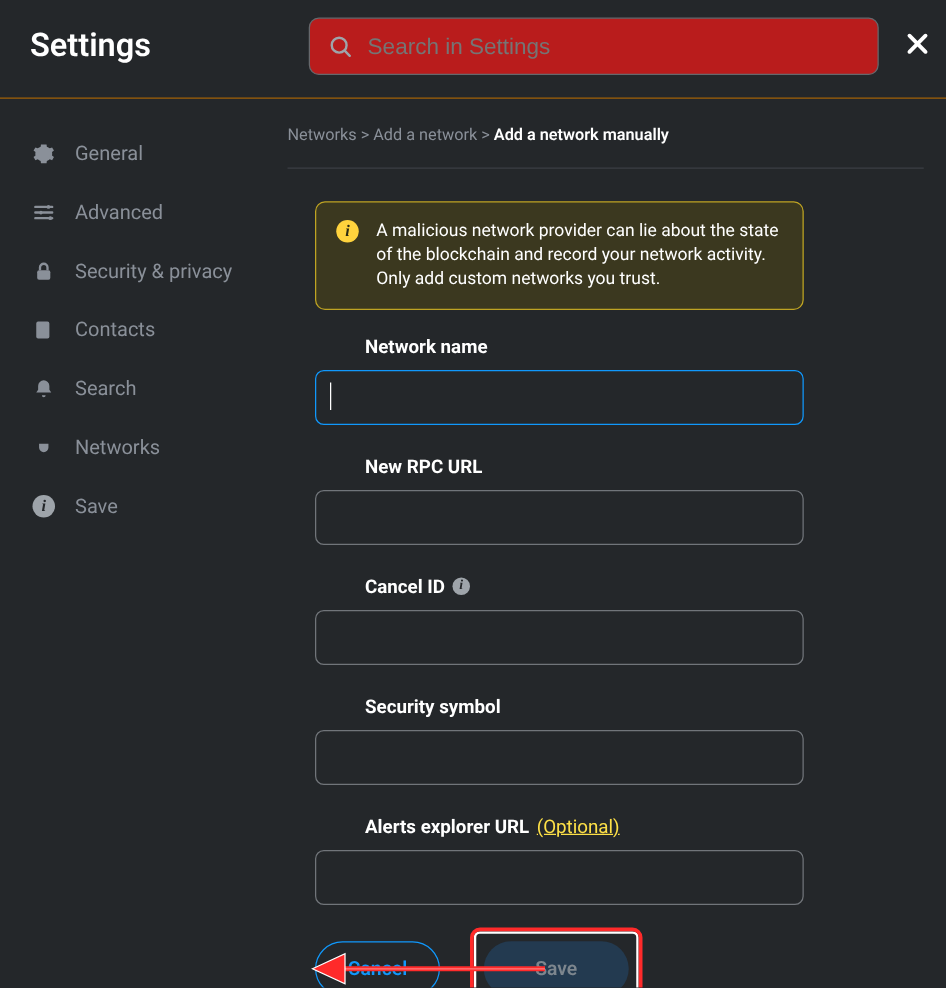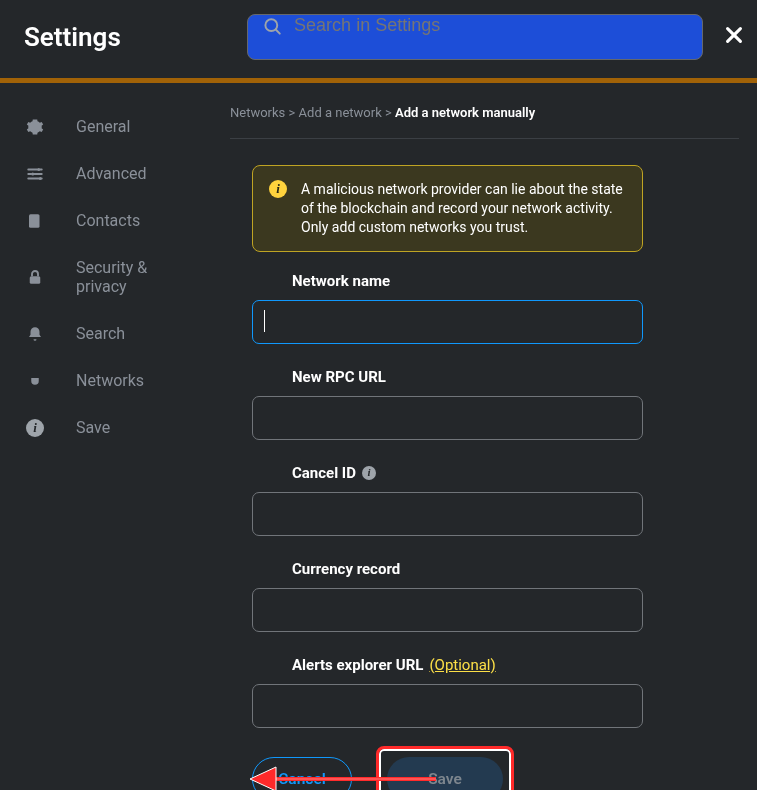--- a/index.html
+++ b/index.html
@@ -3,39 +3,39 @@
 <meta charset="utf-8">
 <style>
   * { box-sizing: border-box; margin: 0; padding: 0; }
   body {
     width: 757px; height: 790px;
     font-family: -apple-system, "Segoe UI", Roboto, Arial, sans-serif;
     background:#24272a; color:#d6d9dc; overflow:hidden;
   }
   .header {
     display:flex; align-items:center; padding:14px 6px 18px 24px;
-    border-bottom:5px solid #a16207;
+    border-bottom:1px solid #a16207;
   }
   .title { color:#fff; font-size:26px; font-weight:600; flex:0 0 auto; }
   .search-wrap { flex:1; margin-left:126px; margin-right:14px; }
   .search {
-    display:flex; align-items:flex-start; height:46px;
+    display:flex; align-items:center; height:46px;
     border:1px solid #65686c; border-radius:8px; padding:0 14px;
-    color:#9ea4aa; background:#1d4ed8;
+    color:#9ea4aa; background:#b91c1c;
   }
   .search input {
     background:transparent; border:none; color:#c7c7c7;
     font-size:18px; outline:none; width:100%; margin-left:12px;
   }
   .close-x { color:#fff; cursor:pointer; padding:6px; }
 
   .body { display:flex; height:calc(100% - 80px); }
   .sidebar { width:220px; padding-top:20px; }
   .side-item {
-    display:flex; align-items:center; gap:32px;
+    display:flex; align-items:center; gap:16px;
     padding:14px 26px; color:#8a9099; font-size:16px; cursor:pointer;
   }
   .side-item svg, .side-item .ico { flex:0 0 18px; width:18px; height:18px; fill:#8a9099; color:#8a9099; }
 
   .main { flex:1; padding:18px 18px 0 10px; }
   .crumbs { color:#8a9099; font-size:13px; padding:4px 0 18px 0; }
   .crumbs .active { color:#fff; font-weight:600; }
   .hr { border-top:1px solid #3b3f44; margin-bottom:26px; }
 
   .form { padding-left:22px; padding-right:96px; }
@@ -125,30 +125,30 @@
       <svg class="ico" viewBox="0 0 24 24">
           <path d="M3 6h12M19 6h2M3 12h4M11 12h10M3 18h14M21 18h0" stroke="#8a9099" stroke-width="2.5" stroke-linecap="round"></path>
           <circle cx="17" cy="6" r="2"></circle>
           <circle cx="9" cy="12" r="2"></circle>
           <circle cx="19" cy="18" r="2"></circle>
         </svg>
       <span>Advanced</span>
     </div>
     <div class="side-item">
       <svg class="ico" viewBox="0 0 24 24">
-          <rect x="4" y="3" width="14" height="18" rx="2"></rect>
-        </svg>
-      <span>Contacts</span>
-    </div>
-    <div class="side-item">
-      <svg class="ico" viewBox="0 0 24 24">
           <rect x="5" y="11" width="14" height="10" rx="2"></rect>
           <path d="M8 11V8a4 4 0 018 0v3" fill="none" stroke="#8a9099" stroke-width="2.5"></path>
         </svg>
       <span>Security &amp; privacy</span>
+    </div>
+    <div class="side-item">
+      <svg class="ico" viewBox="0 0 24 24">
+          <rect x="4" y="3" width="14" height="18" rx="2"></rect>
+        </svg>
+      <span>Contacts</span>
     </div>
     <div class="side-item">
       <svg class="ico" viewBox="0 0 24 24">
           <path d="M12 3a6 6 0 00-6 6v4l-2 3h16l-2-3V9a6 6 0 00-6-6zM10 19a2 2 0 004 0"></path>
         </svg>
       <span>Search</span>
     </div>
     <div class="side-item">
       <svg class="ico" viewBox="0 0 24 24">
           <path d="M9 3v5M15 3v5M7 8h10v4a5 5 0 01-10 0V8zM12 17v4"></path>
@@ -182,21 +182,21 @@
 
       <div class="label">New RPC URL</div>
       <input class="field" value="" style="">
 
       <div class="label">
         <span>Cancel ID</span>
         <span class="info-i">i</span>
       </div>
       <input class="field" value="" style="">
 
-      <div class="label">Currency record</div>
+      <div class="label">Security symbol</div>
       <input class="field" value="" style="">
 
       <div class="label">
         <span>Alerts explorer URL</span>
         <span class="opt">(Optional)</span>
       </div>
       <input class="field" style="margin-bottom: 14px;" value="">
 
       <div class="btnrow">
         <div class="btn btn-cancel">Cancel</div>

